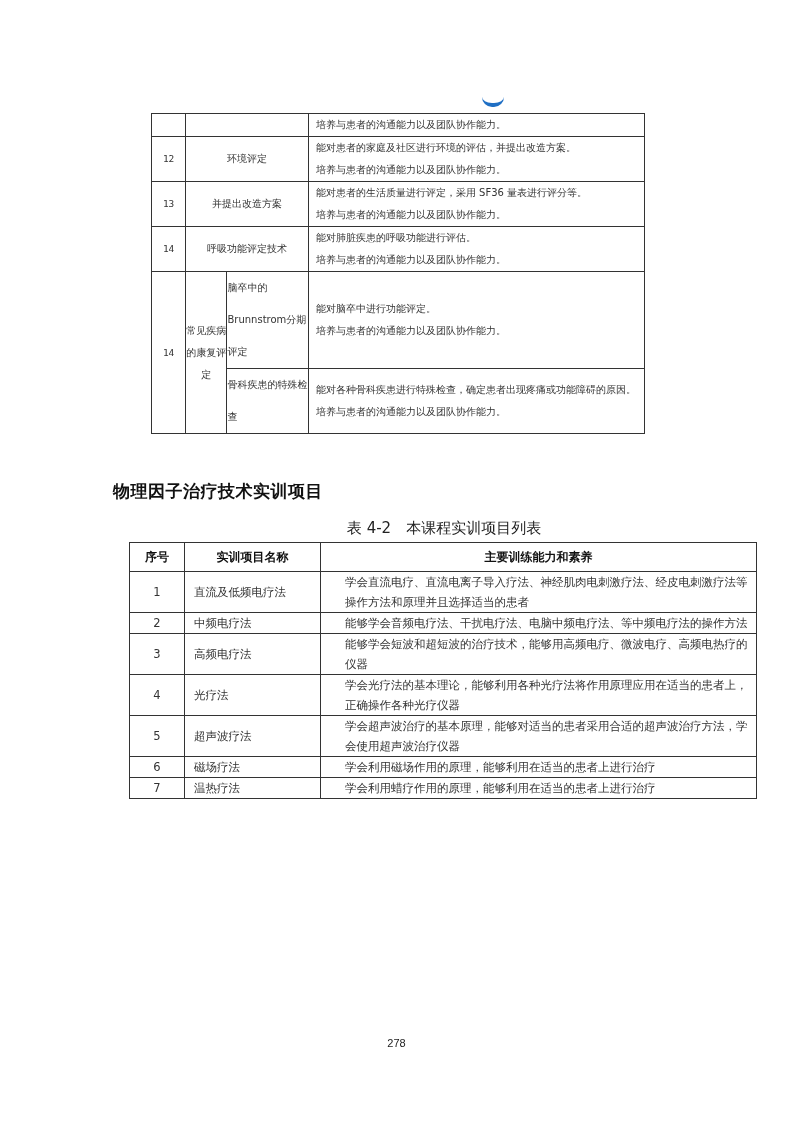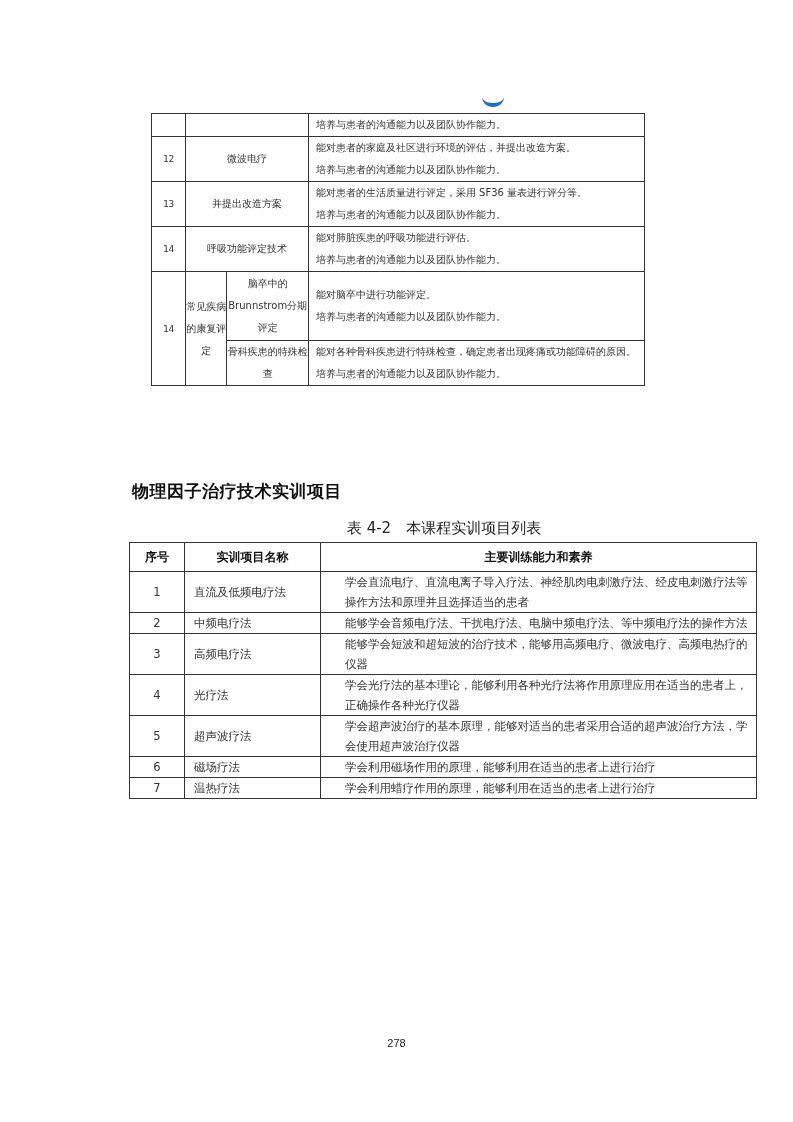--- a/index.html
+++ b/index.html
@@ -8,24 +8,24 @@
   .arc { position: absolute; left: 482px; top: 97px; width: 22px; height: 6px;
          border-bottom: 4px solid #1f6fc4; border-radius: 0 0 12px 12px; }
   table { border-collapse: collapse; position: absolute; }
   td, th { border: 1.5px solid #333; padding: 0; }
   
   #t1 { left: 127px; top: 113px; width: 494px; font-size: 10px; color: #333; margin-left: 24px; }
   #t1 td { line-height: 22px; }
   #t1 .num { width: 33px; text-align: center; font-family: "DejaVu Sans Mono", monospace; font-size: 9.5px; }
   #t1 .name { text-align: center; }
   #t1 .sub1 { width: 40px; text-align: center; line-height: 22px; }
-  #t1 .sub2 { width: 80px; text-align: center; line-height: 22px; }
+  #t1 .sub2 { width: 80px; line-height: 32px; }
   #t1 .desc { width: 326px; padding-left: 7px; }
   
-  .h2 { position: absolute; left: 132px; top: 480px; font-size: 17px; font-weight: bold; color: #111;
+  .h2 { position: absolute; left: 113px; top: 480px; font-size: 17px; font-weight: bold; color: #111;
         font-family: "DejaVu Sans", sans-serif; letter-spacing: 0.5px; }
   .caption { position: absolute; left: 0; width: 793px; top: 519px; text-align: center; font-size: 15px; color: #222;
              padding-left: 95px; box-sizing: border-box; }
   
   #t2 { left: 129px; top: 542px; width: 628px; font-size: 11.5px; color: #333; }
   #t2 th { height: 28px; font-weight: bold; font-size: 12px; color: #111; }
   #t2 td { line-height: 20px; }
   #t2 .num { width: 54px; text-align: center; }
   #t2 .name { width: 126px; padding-left: 9px; }
   #t2 .desc { padding-left: 24px; padding-right: 4px; }
@@ -41,21 +41,21 @@
   <tbody>
       <tr>
     <td class="num"></td>
     <td class="name" colspan="2"></td>
     <td class="desc">
       <div>培养与患者的沟通能力以及团队协作能力。</div>
     </td>
   </tr>
   <tr>
     <td class="num">12</td>
-    <td class="name" colspan="2">微波电疗</td>
+    <td class="name" colspan="2">环境评定</td>
     <td class="desc">
       <div>能对患者的家庭及社区进行环境的评估，并提出改造方案。</div>
       <div>培养与患者的沟通能力以及团队协作能力。</div>
     </td>
   </tr>
   <tr>
     <td class="num">13</td>
     <td class="name" colspan="2">并提出改造方案</td>
     <td class="desc">
       <div>能对患者的生活质量进行评定，采用 SF36 量表进行评分等。</div>

